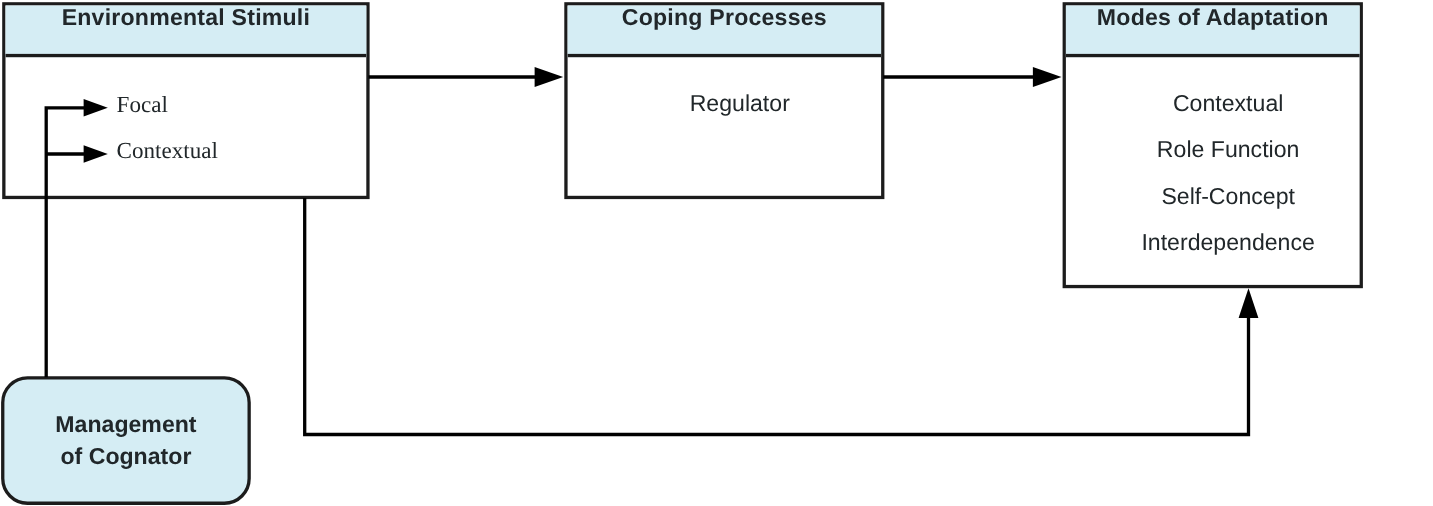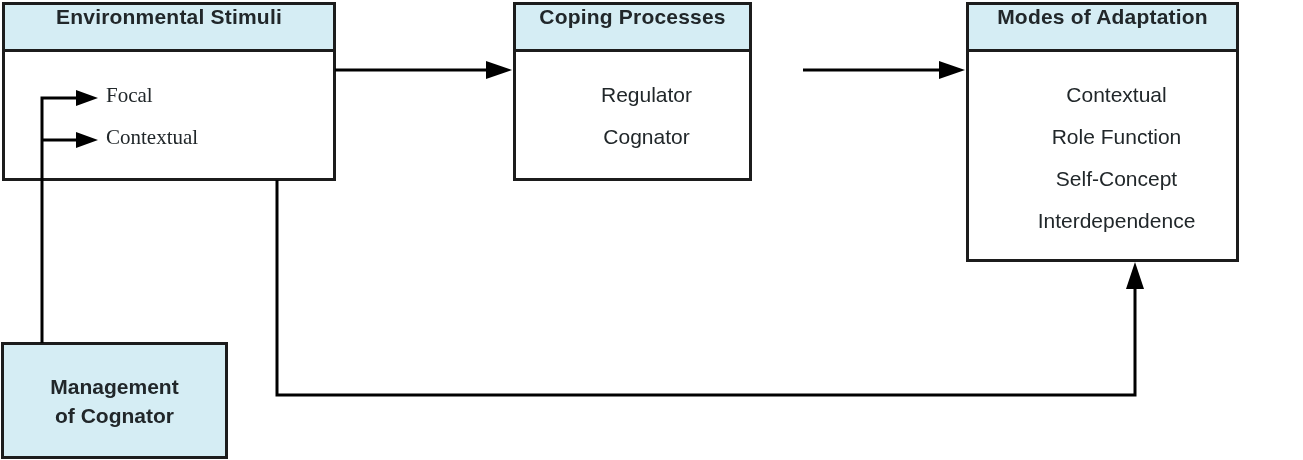--- a/index.html
+++ b/index.html
@@ -43,35 +43,36 @@
     height: 42px;
     display: flex;
     align-items: center;
     font-size: 21px;
   }
   .row.centered { justify-content: center; margin-left: 28px; }
 
   #box-environmental { left: 2px; top: 2px; width: 334px; height: 179px; }
   #box-environmental .row { padding-left: 101px; font-family: Liberation Serif, serif; }
 
-  #box-coping { left: 513px; top: 2px; width: 239px; height: 179px; }
+  #box-coping { left: 513px; top: 2px; width: 291px; height: 179px; }
 
   #box-modes { left: 966px; top: 2px; width: 273px; height: 260px; }
 
   #box-management {
     left: 1px; top: 342px; width: 227px; height: 117px;
     background: var(--header-bg);
     display: flex;
     flex-direction: column;
     align-items: center;
     justify-content: center;
     font-weight: bold;
     font-size: 21px;
     line-height: 29px;
     text-align: center;
+    border-radius: 24px;
   }
 
   svg.overlay {
     position: absolute;
     left: 0; top: 0;
     width: 1303px; height: 460px;
     pointer-events: none;
   }
   svg .ln {
     stroke: var(--line);
@@ -94,21 +95,20 @@
       <div class="row">Contextual</div>
     </div>
   </div>
 
   <div class="panel" id="box-coping">
     <div class="panel-header">
       <span>Coping Processes</span>
     </div>
     <div class="panel-body">
       <div class="row centered">Regulator</div>
-      <div class="row centered">Cognator</div>
     </div>
   </div>
 
   <div class="panel" id="box-modes">
     <div class="panel-header">
       <span>Modes of Adaptation</span>
     </div>
     <div class="panel-body">
       <div class="row centered">Contextual</div>
       <div class="row centered">Role Function</div>

